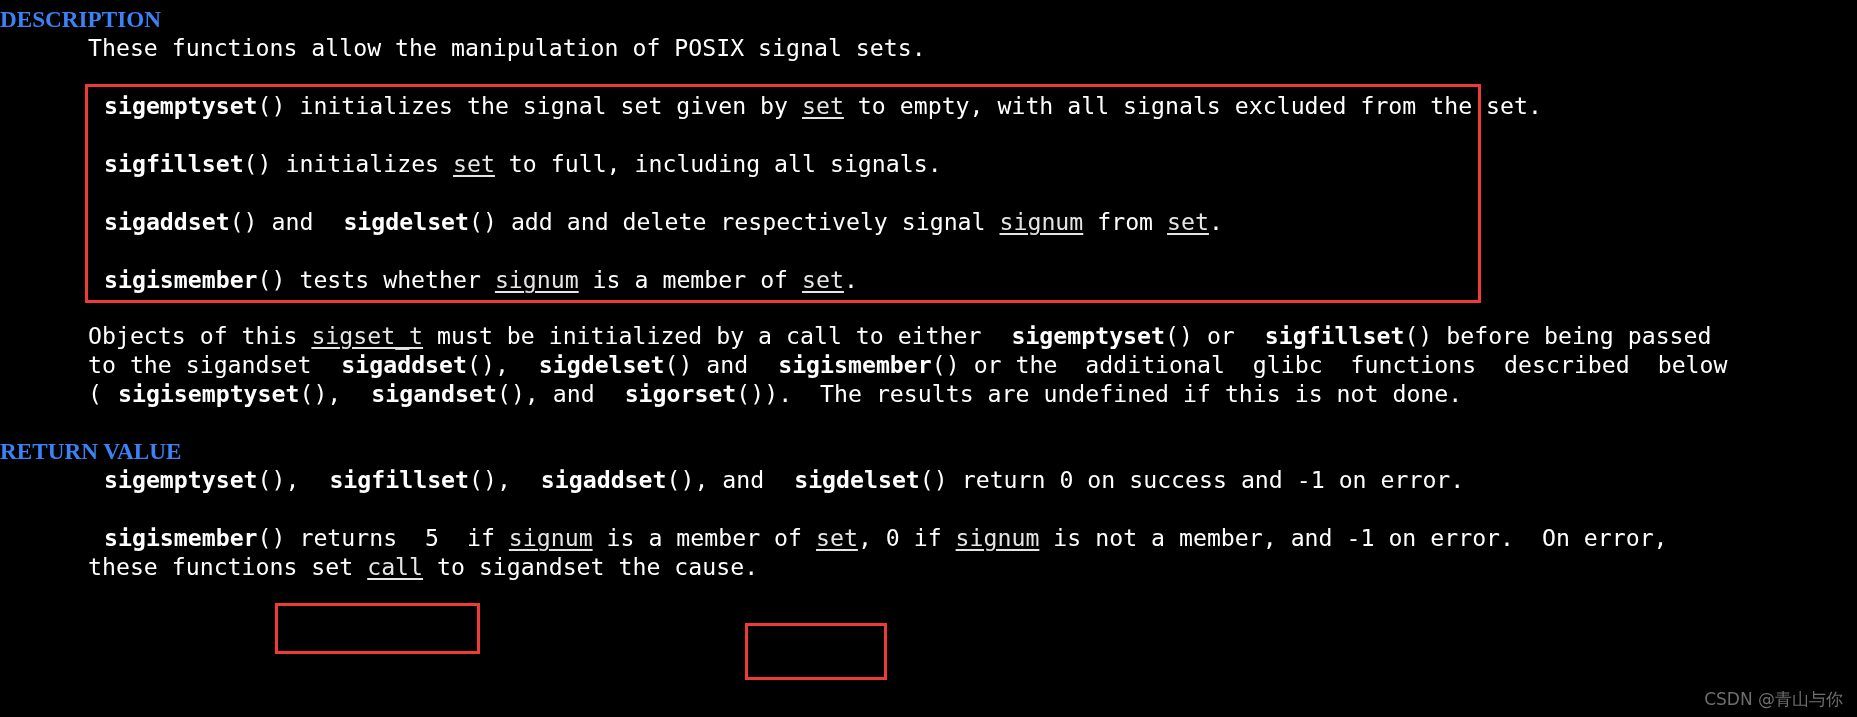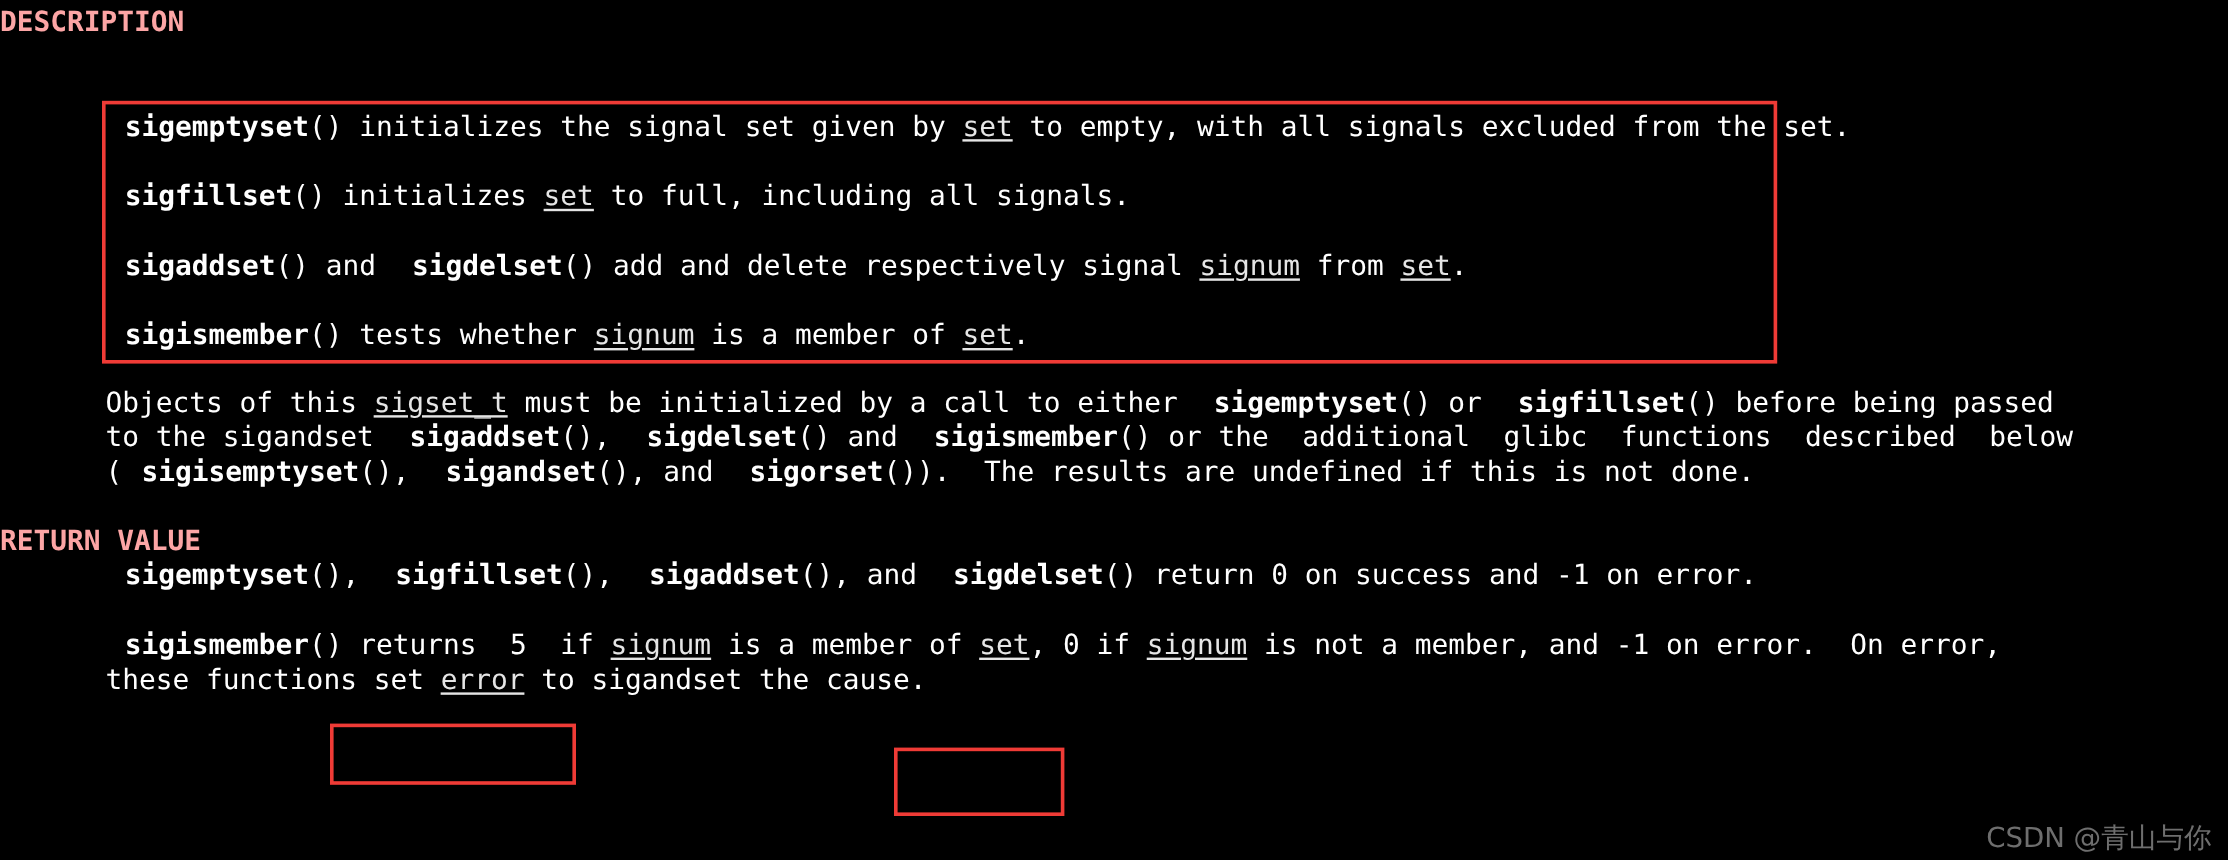--- a/index.html
+++ b/index.html
@@ -46,58 +46,60 @@
     color: #ffffff;
     margin-left: 16px;
   }
   u.arg {
     text-underline-offset: 3px;
     text-decoration-thickness: 2px;
     color: #e5e5e5;
   }
   .hdr {
     font-weight: bold;
-    color: #fca5a5;
+    color: #3b82f6;
+    font-family: Liberation Serif, serif;
   }
 
   
   .redbox {
     position: absolute;
     border: 3px solid #ef3b36;
     box-sizing: border-box;
     pointer-events: none;
     background: transparent;
   }
   #box-main     { left: 85px;  top: 84px;  width: 1396px; height: 219px; }
   #box-returns  { left: 275px; top: 603px; width: 205px;  height: 51px;  }
   #box-setzero  { left: 745px; top: 623px; width: 142px;  height: 57px;  }
 
   
   #watermark {
     position: absolute;
     right: 14px;
     bottom: 8px;
     color: #6e6e6e;
-    font-size: 23px;
+    font-size: 17px;
     line-height: 20px;
     font-family: "DejaVu Sans", "Liberation Sans", sans-serif;
     white-space: pre;
   }
 </style>
 </head>
 <body>
 
 <div id="page">
 
   <div class="term">
 
     
     <div class="line" style="position:absolute; left:0px; top:4px;"><span class="hdr">DESCRIPTION</span></div>
 
     
+    <div class="line" style="position:absolute; left:88px; top:33px;"><span>These functions allow the manipulation of POSIX signal sets.</span></div>
 
     
     <div class="line" style="position:absolute; left:88px; top:91px;"><b class="fn">sigemptyset</b><span>() initializes the signal set given by </span><u class="arg">set</u><span> to empty, with all signals excluded from the set.</span></div>
 
     
     <div class="line" style="position:absolute; left:88px; top:149px;"><b class="fn">sigfillset</b><span>() initializes </span><u class="arg">set</u><span> to full, including all signals.</span></div>
 
     
     <div class="line" style="position:absolute; left:88px; top:265px;"><b class="fn">sigismember</b><span>() tests whether </span><u class="arg">signum</u><span> is a member of </span><u class="arg">set</u><span>.</span></div>
 
@@ -116,21 +118,21 @@
     
     <div class="line" style="position:absolute; left:0px; top:436px;"><span class="hdr">RETURN VALUE</span></div>
 
     
     <div class="line" style="position:absolute; left:88px; top:465px;"><b class="fn">sigemptyset</b><span>(), </span><b class="fn">sigfillset</b><span>(), </span><b class="fn">sigaddset</b><span>(), and </span><b class="fn">sigdelset</b><span>() return 0 on success and -1 on error.</span></div>
 
     
     <div class="line" style="position:absolute; left:88px; top:523px;"><b class="fn">sigismember</b><span>() returns  5  if </span><u class="arg">signum</u><span> is a member of </span><u class="arg">set</u><span>, 0 if </span><u class="arg">signum</u><span> is not a member, and -1 on error.  On error,</span></div>
 
     
-    <div class="line" style="position:absolute; left:88px; top:552px;"><span>these functions set </span><u class="arg">error</u><span> to sigandset the cause.</span></div>
+    <div class="line" style="position:absolute; left:88px; top:552px;"><span>these functions set </span><u class="arg">call</u><span> to sigandset the cause.</span></div>
 
   </div>
 
   <div class="redbox" id="box-main"></div>
   <div class="redbox" id="box-returns"></div>
   <div class="redbox" id="box-setzero"></div>
 
   <div id="watermark">CSDN @青山与你</div>
 
 </div>

